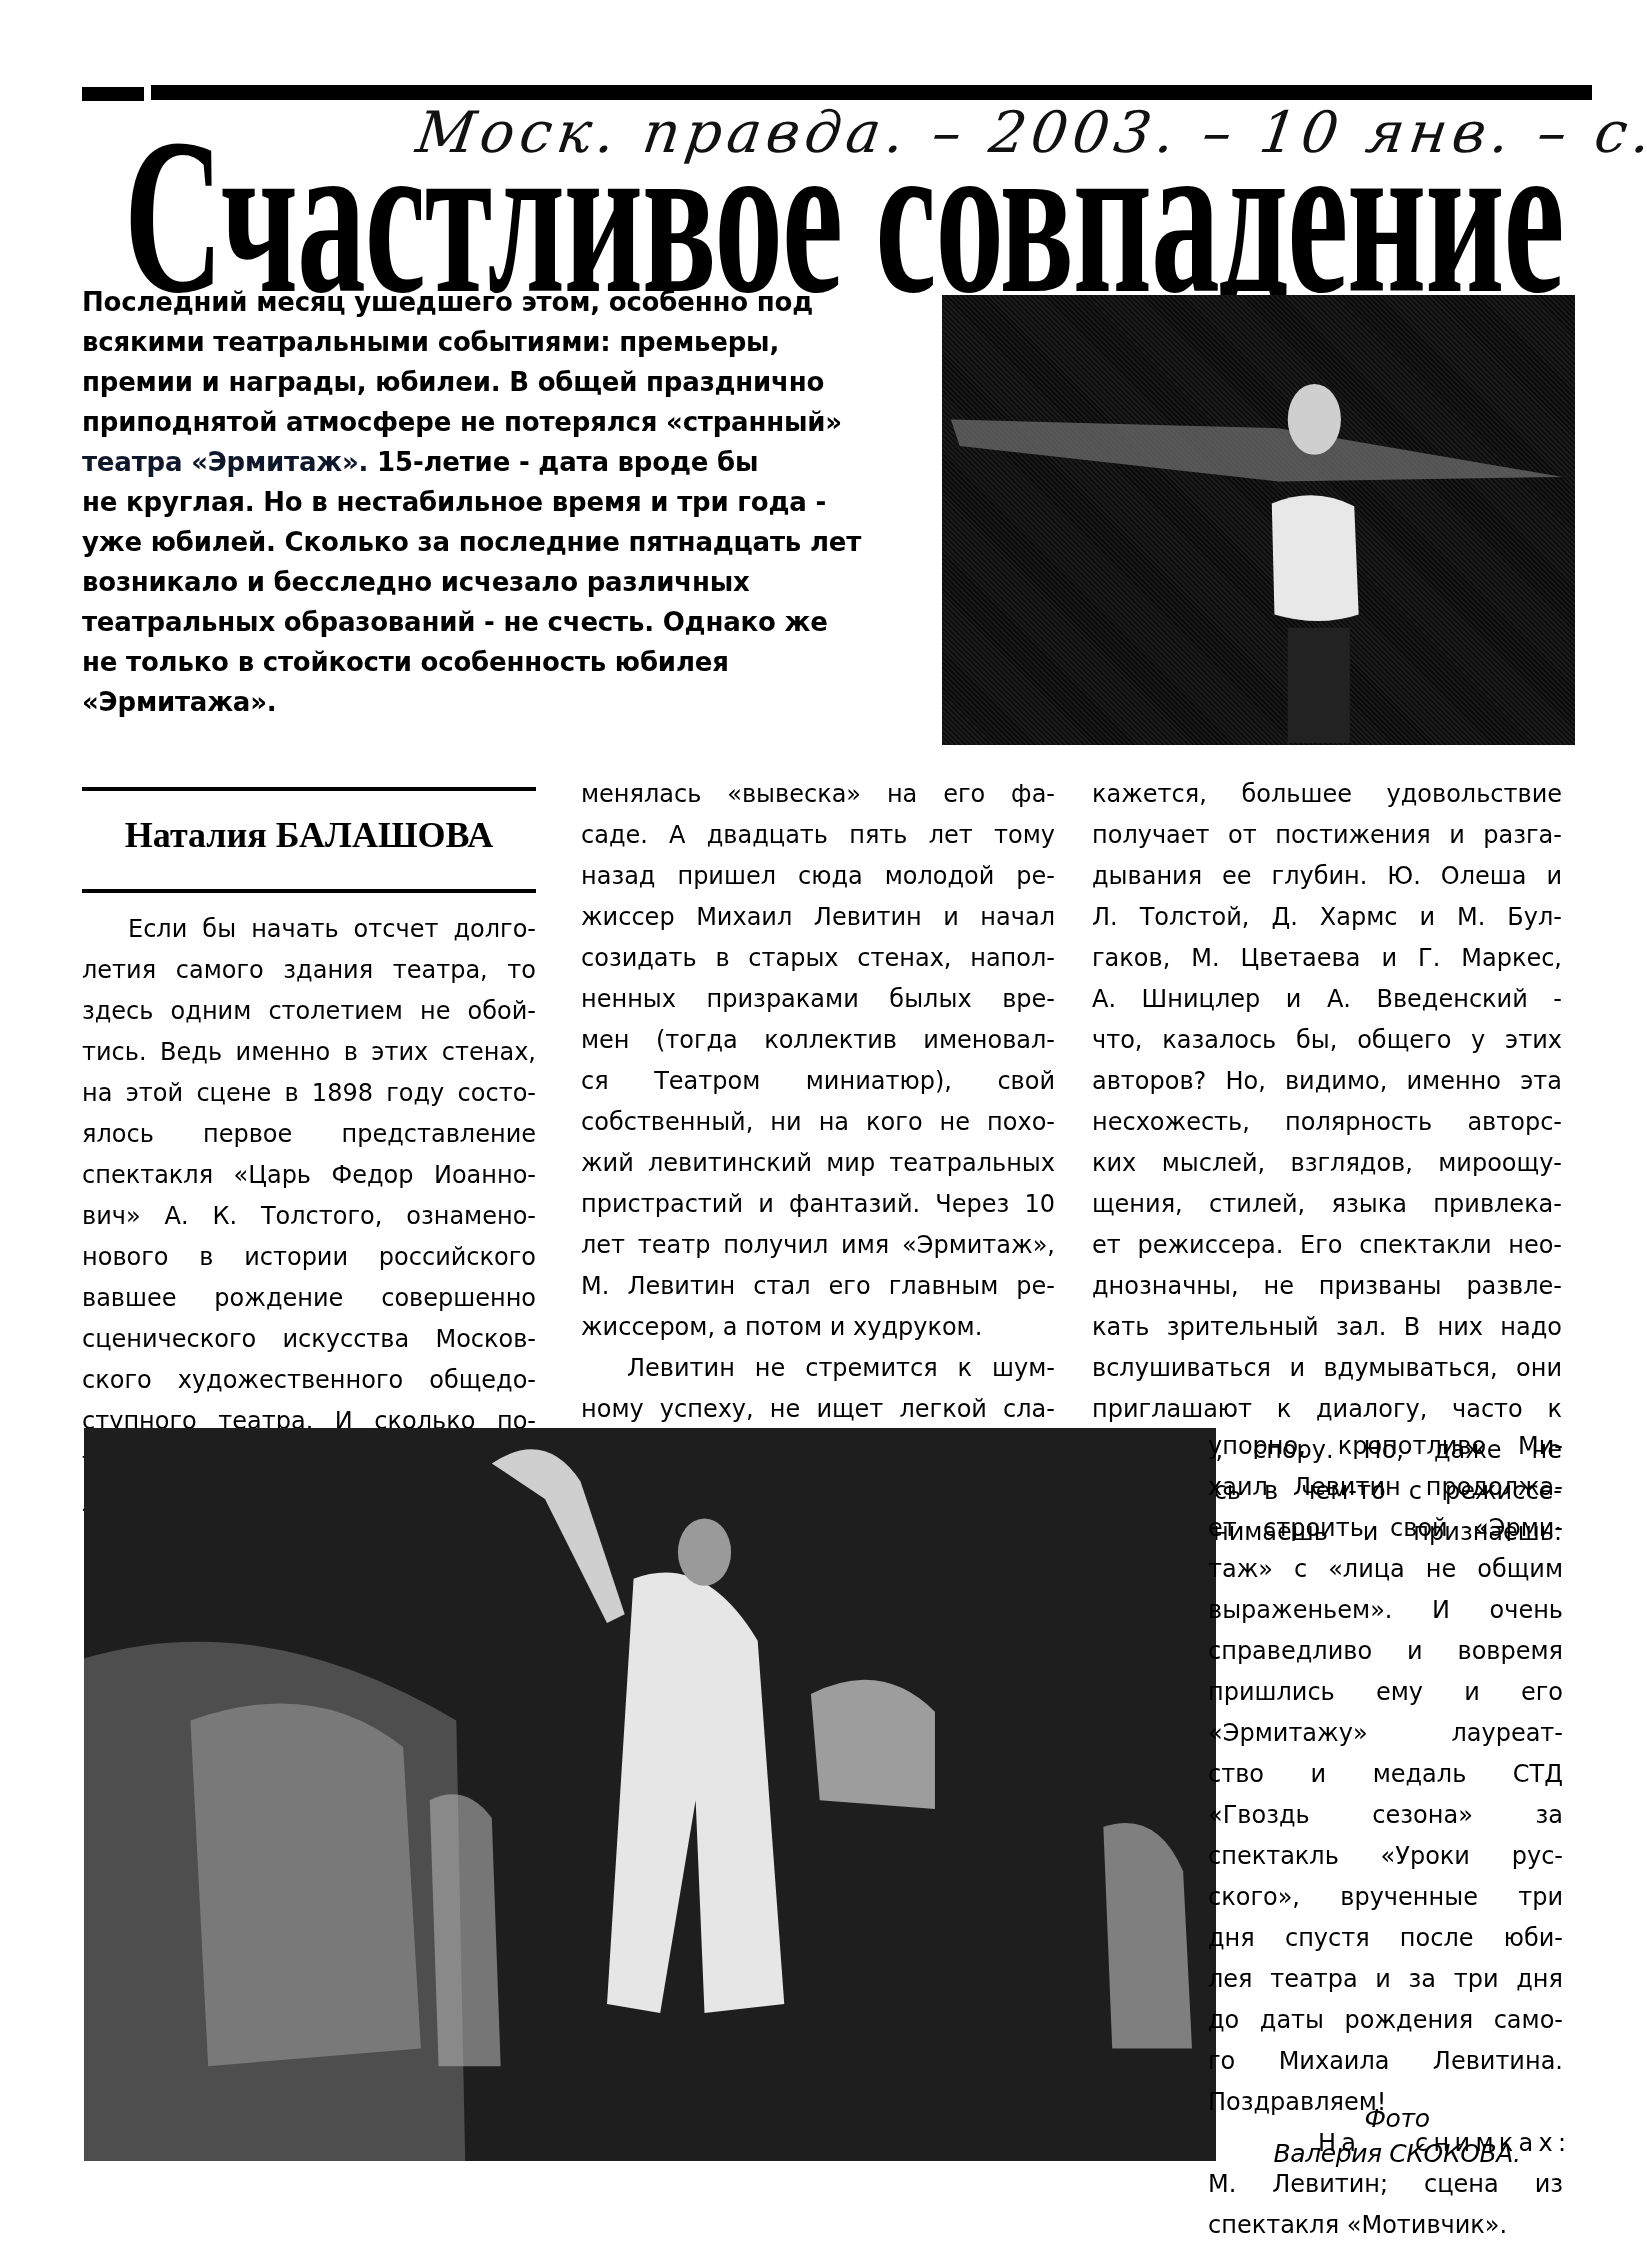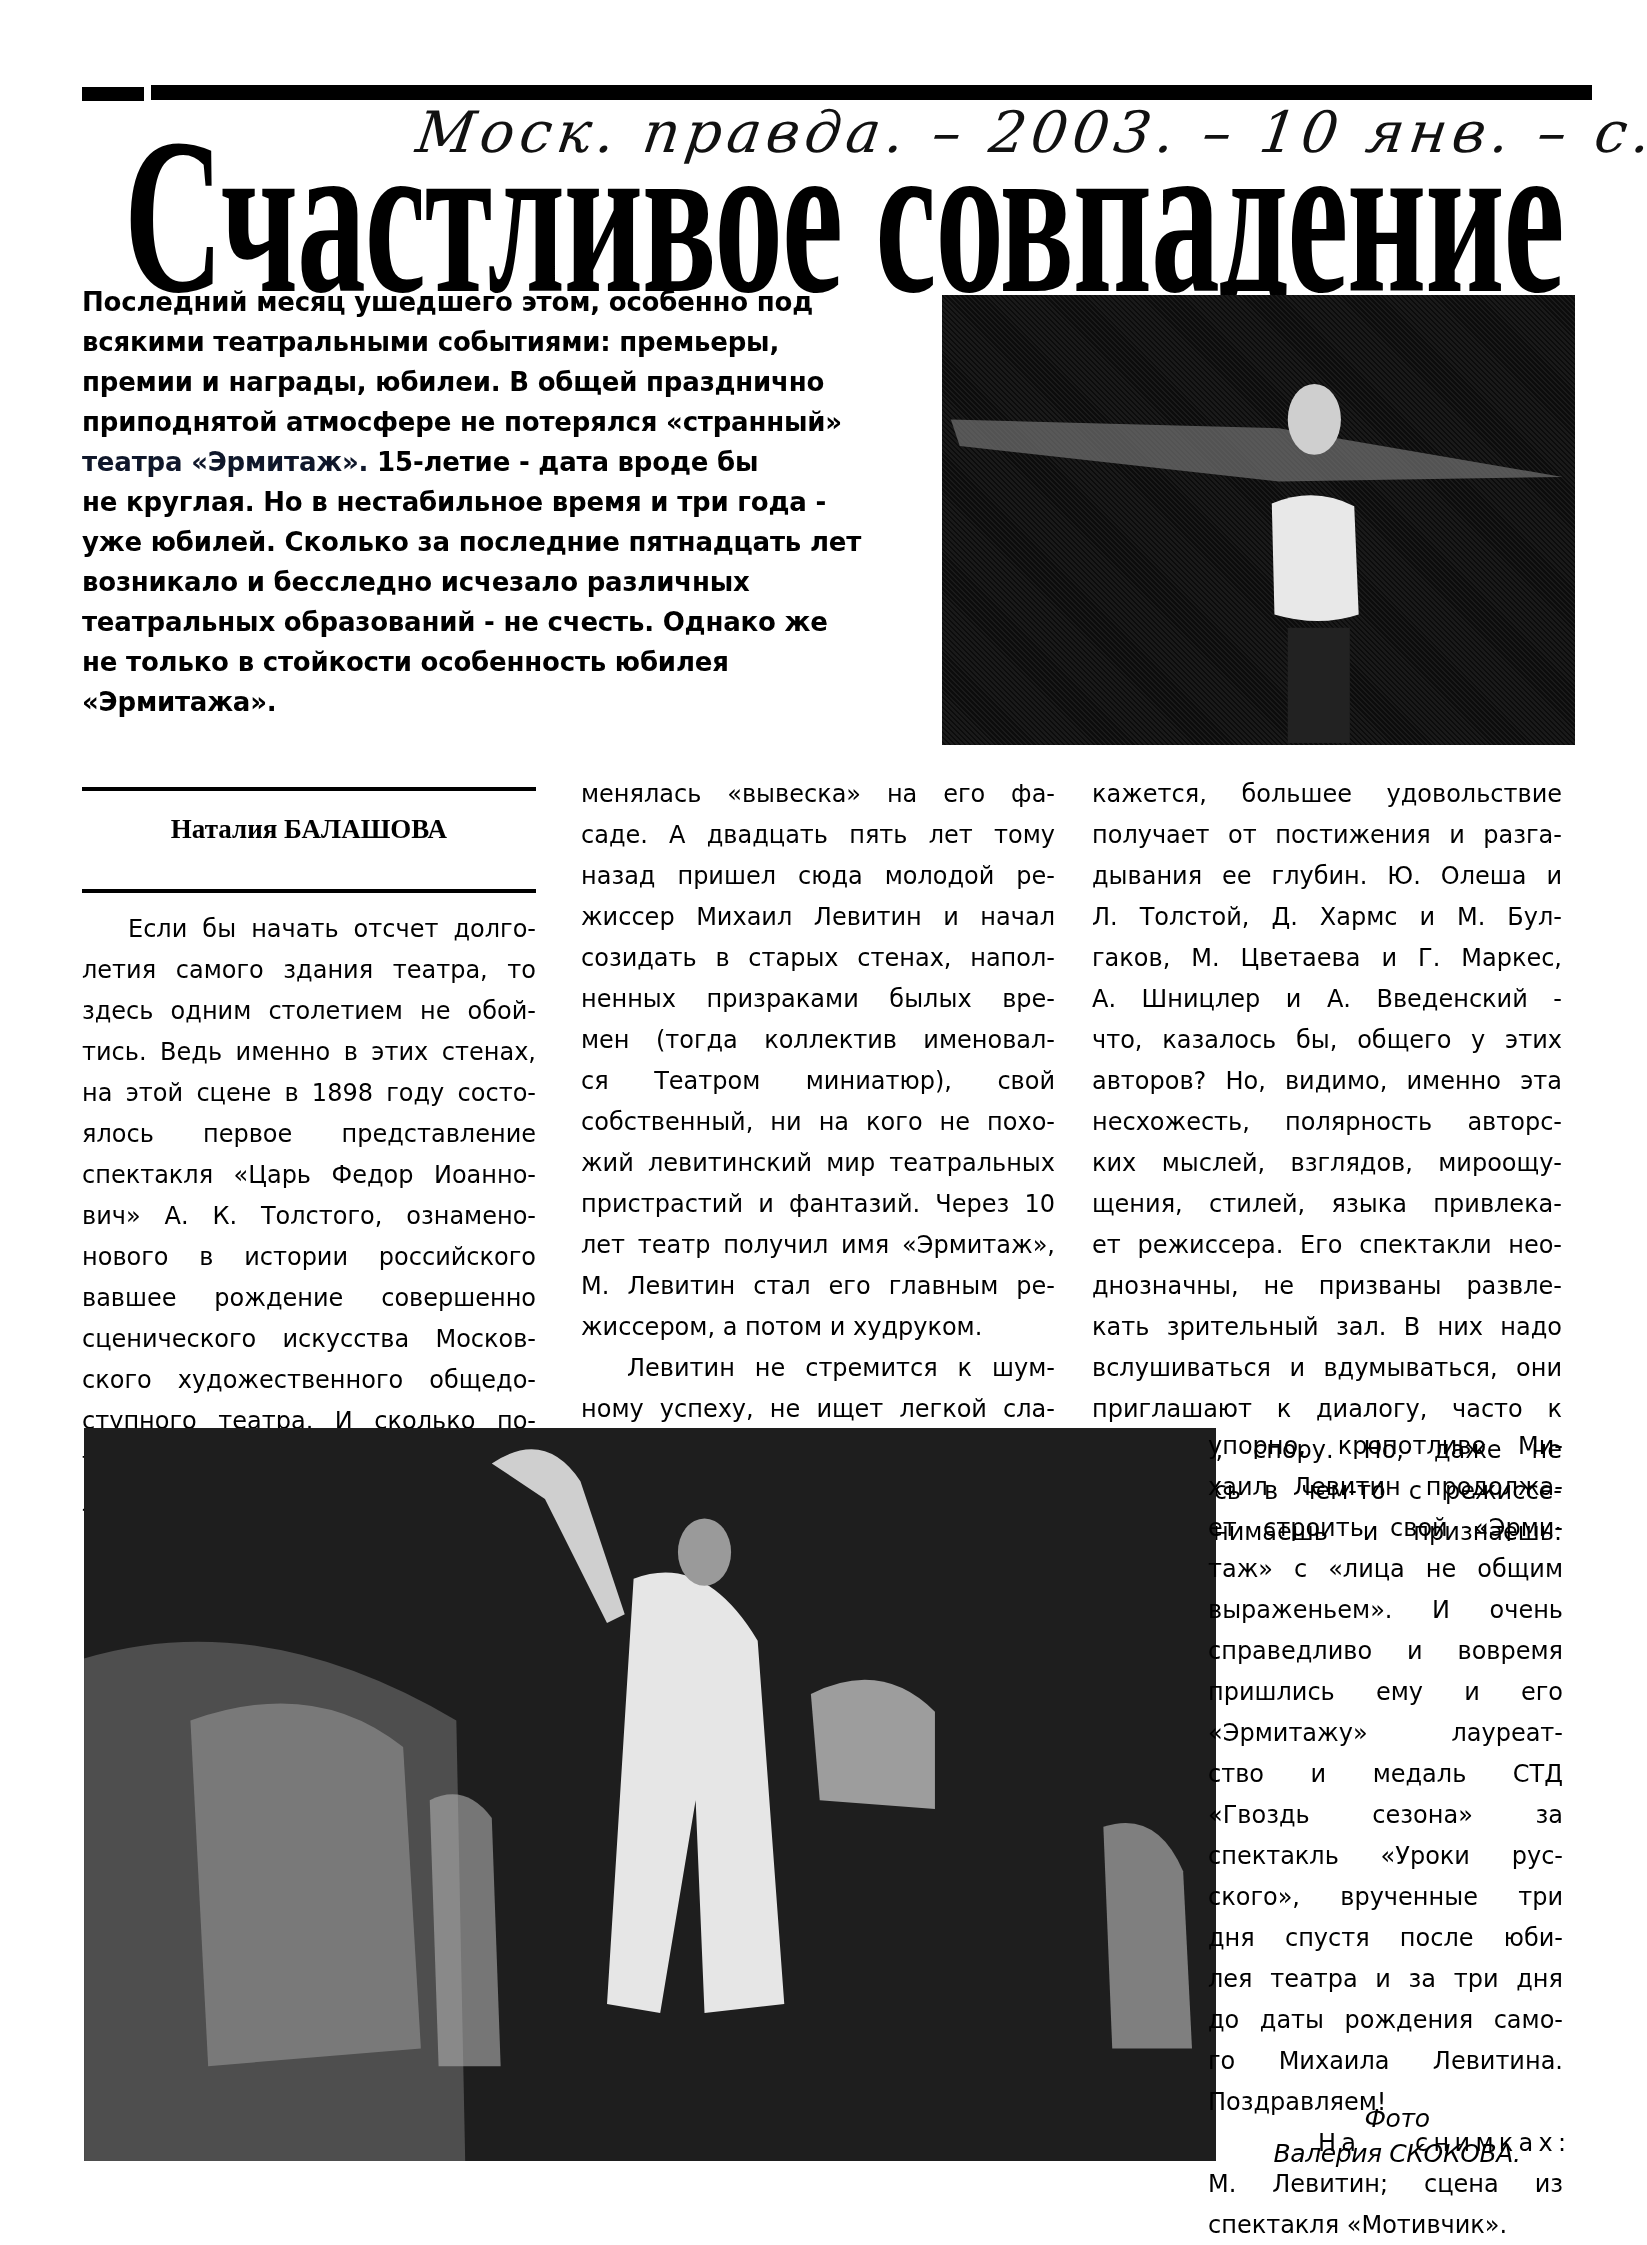--- a/index.html
+++ b/index.html
@@ -18,21 +18,21 @@
     margin:0; font-family:"DejaVu Sans", sans-serif; font-weight:bold; font-size:26px;
     line-height:40px; white-space:nowrap; letter-spacing:-0.2px;
   }
   .col p {
     margin:0; font-family:"DejaVu Sans", sans-serif; font-size:24px; line-height:41px;
     white-space:nowrap; text-align:justify; text-align-last:justify;
   }
   .col p.last { text-align-last:left; }
   .col p.indent { padding-left:46px; }
   .byline {
-    font-family:"Liberation Serif", serif; font-weight:bold; font-size:27px; text-align:center;
+    font-family:"Liberation Serif", serif; font-weight:bold; font-size:36px; text-align:center;
   }
   .rule { background:#000; height:3.5px; }
   .photo {
     background:
       repeating-linear-gradient(45deg, rgba(255,255,255,0.06) 0 1.8px, rgba(0,0,0,0) 1.8px 3.5px),
       #0c0c0c;
     overflow:hidden;
   }
   .credit {
     font-family:"DejaVu Sans", sans-serif; font-style:italic; font-size:25px; line-height:35px;

